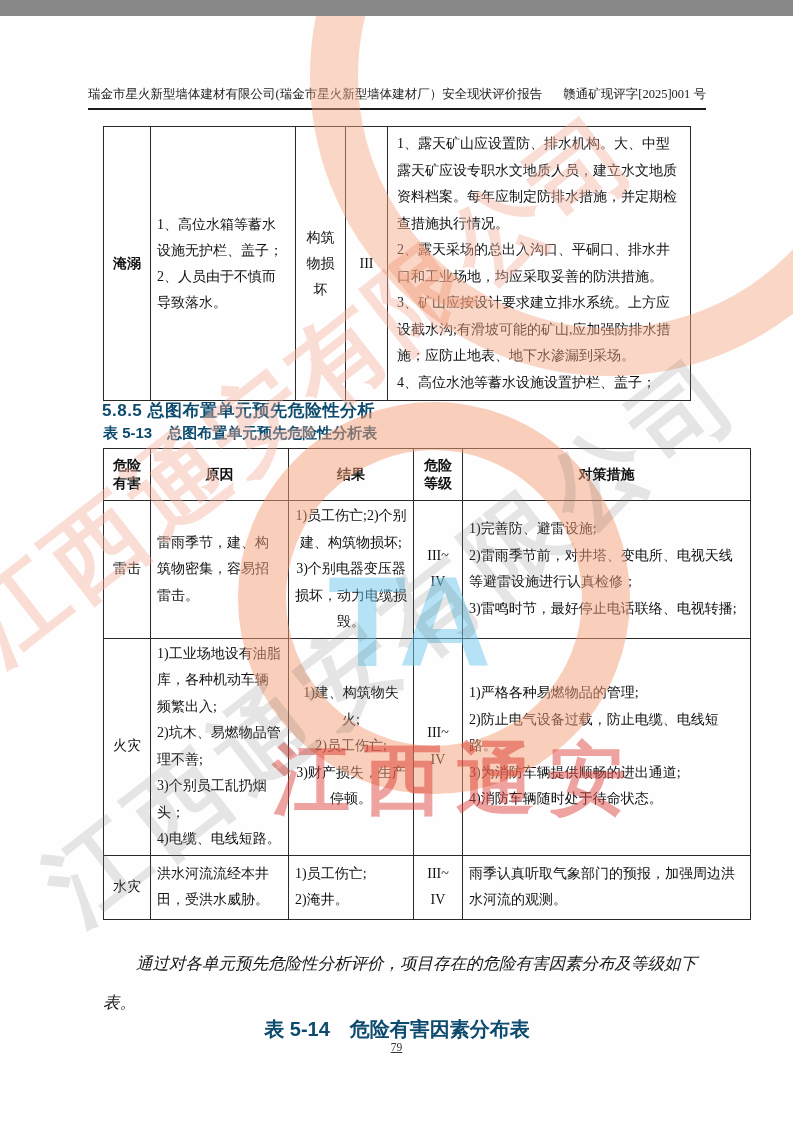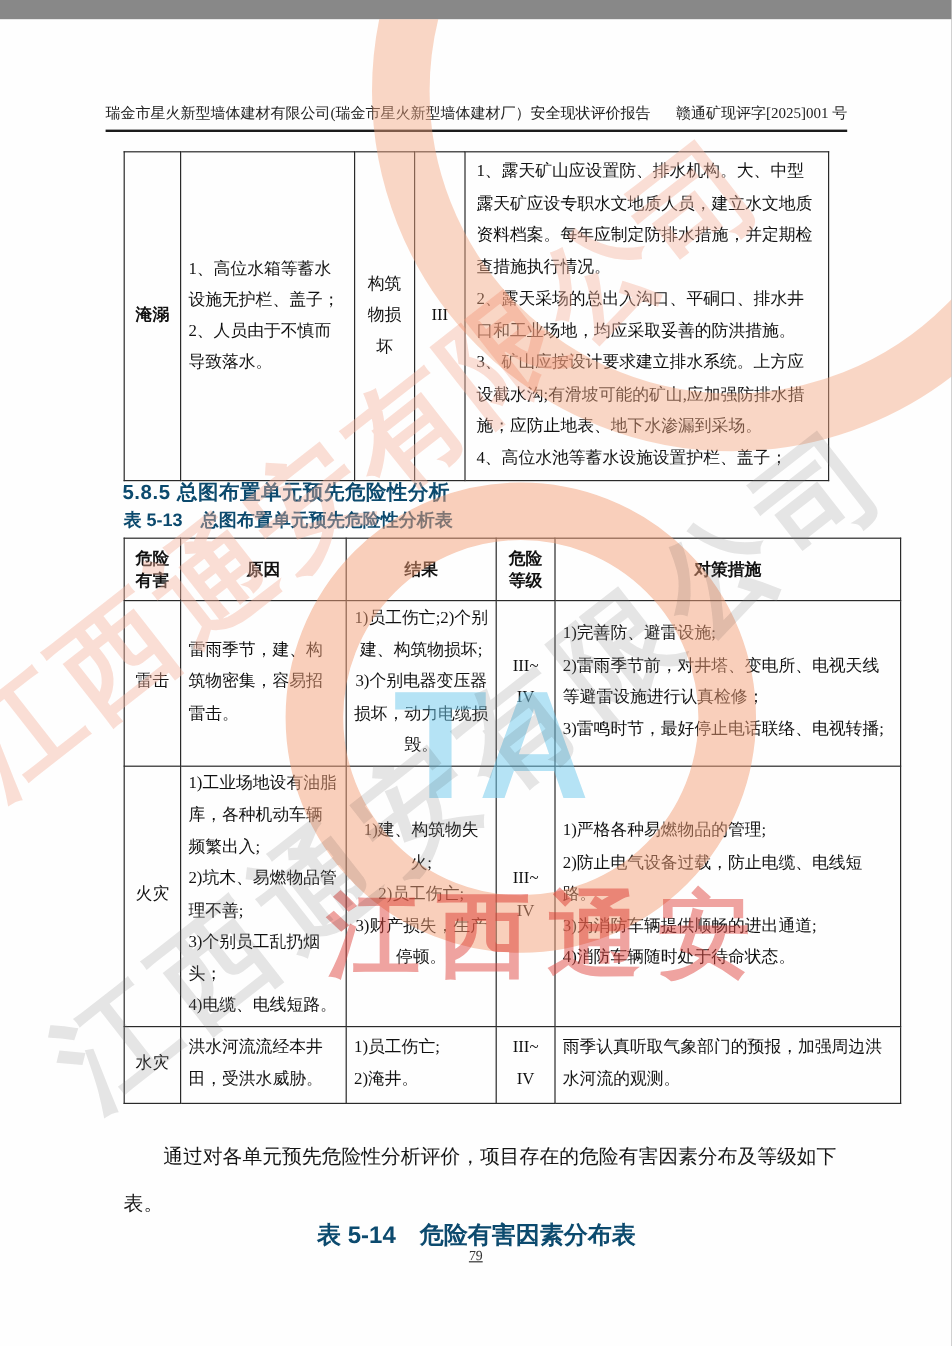--- a/index.html
+++ b/index.html
@@ -35,21 +35,21 @@
   .tbl-top .hazard { font-weight: bold; }
   .tbl-513 { position: absolute; left: 103px; top: 432px; width: 648px; }
   .tbl-513 td { line-height: 26.5px; }
   
   .h-sans { font-family: "Liberation Sans", sans-serif; font-weight: bold; color: #0c4a6e; }
   .sec-585 { position: absolute; left: 102px; top: 383px; font-size: 17px; letter-spacing: 0.5px; }
   .cap-513 { position: absolute; left: 103px; top: 408px; width: 588px; text-align: left; font-size: 15px; }
   .sec-586 { position: absolute; left: 102px; top: 902px; font-size: 17px; letter-spacing: 0.5px; }
   .para-586 {
     position: absolute; left: 103px; top: 928px; width: 604px;
-    font-size: 16.5px; line-height: 39px; text-indent: 2em; color: #161616;
+    font-size: 16.5px; line-height: 39px; text-indent: 2em; color: #161616; font-style: italic;
   }
   .cap-514 { position: absolute; left: 103px; top: 1000px; width: 588px; text-align: center; font-size: 20px; }
   .page-num { position: absolute; left: 0; top: 1025px; width: 793px; text-align: center; font-size: 11.5px; color: #333; text-decoration: underline; }
   
   .wm { position: absolute; inset: 0; pointer-events: none; z-index: 5; }
   .wm > * { position: absolute; mix-blend-mode: multiply; }
   .wm-ring-top {
     left: 310px; top: -240px; width: 600px; height: 600px;
     border: 48px solid rgba(243, 166, 128, 0.45); border-radius: 50%;
   }

